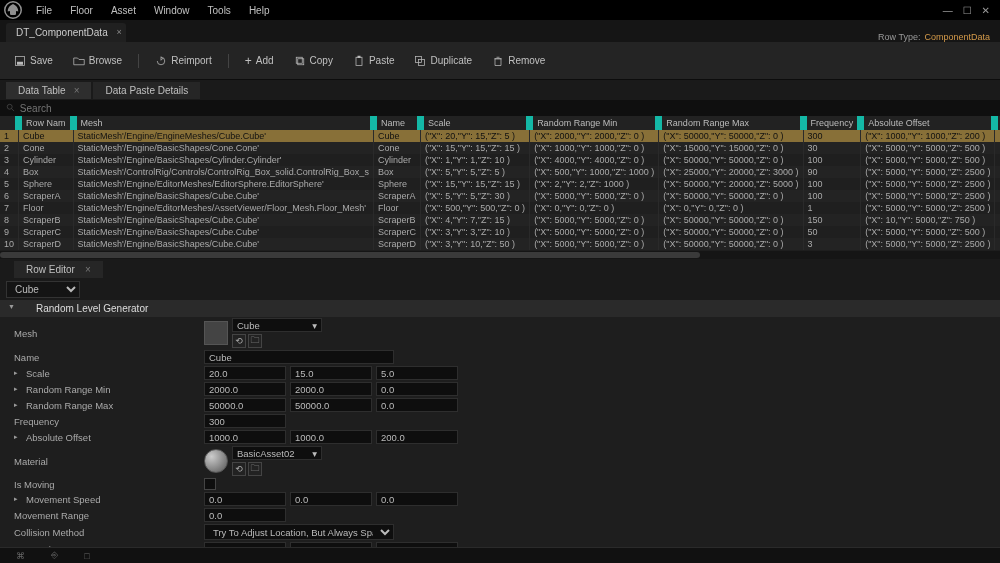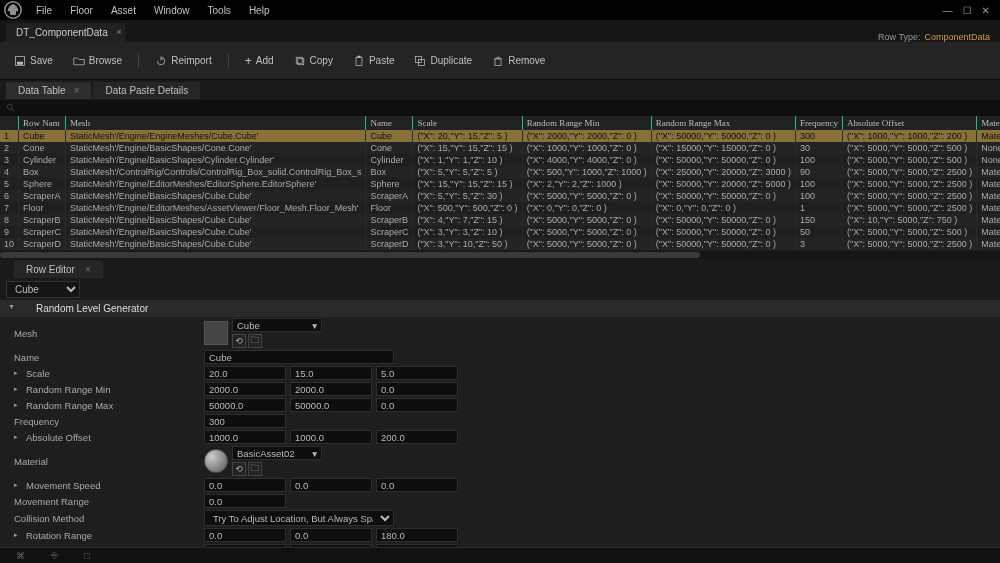--- a/index.html
+++ b/index.html
@@ -116,23 +116,22 @@
   width: 1200px;
   font-size: 9px;
   border-collapse: collapse;
 }
 .dt th {
   background: #222;
   color: #bbb;
   text-align: left;
   padding: 2px 4px;
   font-weight: normal;
-  border-right: 1px solid #14b8a6;
+  border-right: 7px solid #14b8a6;
   white-space: nowrap;
-  font-family: Liberation Serif, serif;
 }
 .dt td {
   padding: 1px 4px;
   border-right: 1px solid #2a2a2a;
   white-space: nowrap;
   color: #aaa;
 }
 .dt tr.sel td {
   background: #887038;
   color: #0a0a0a;
@@ -358,20 +357,21 @@
 <div class="panel-tabs">
   <div class="panel-tab active"><span>Data Table</span><span class="close">×</span></div>
   <div class="panel-tab"><span>Data Paste Details</span></div>
 </div>
 
 <div class="search-row">
   <svg class="search-icon" viewBox="0 0 16 16">
       <circle cx="6" cy="6" r="4" fill="none" stroke="#888"></circle>
       <line x1="9" y1="9" x2="13" y2="13" stroke="#888"></line>
     </svg>
+  <input type="text" placeholder="Search" style="">
 </div>
 
 <div class="table-wrap">
   <table class="dt">
     <thead>
         <tr id="dt-head">
           <th></th>
           <th>Row Nam</th>
           <th>Mesh</th>
           <th>Name</th>
@@ -613,20 +613,26 @@
             <span>▾</span>
           </div>
         <div class="pick-btns">
           <div class="mini-btn">⟲</div>
           <div class="mini-btn">🗀</div>
         </div>
       </div>
     </div>
   </div>
 
+  <div class="dtl-row">
+    <div class="dtl-label">Is Moving</div>
+    <div class="dtl-value">
+        <div class="checkbox"></div>
+      </div>
+  </div>
 
   <div class="dtl-row">
     <div class="dtl-label">
         <span class="tri">▸</span>
         <span>Movement Speed</span>
       </div>
     <div class="dtl-value">
       <input class="num" value="0.0" style="">
       <input class="num" value="0.0" style="">
       <input class="num" value="0.0" style="">

